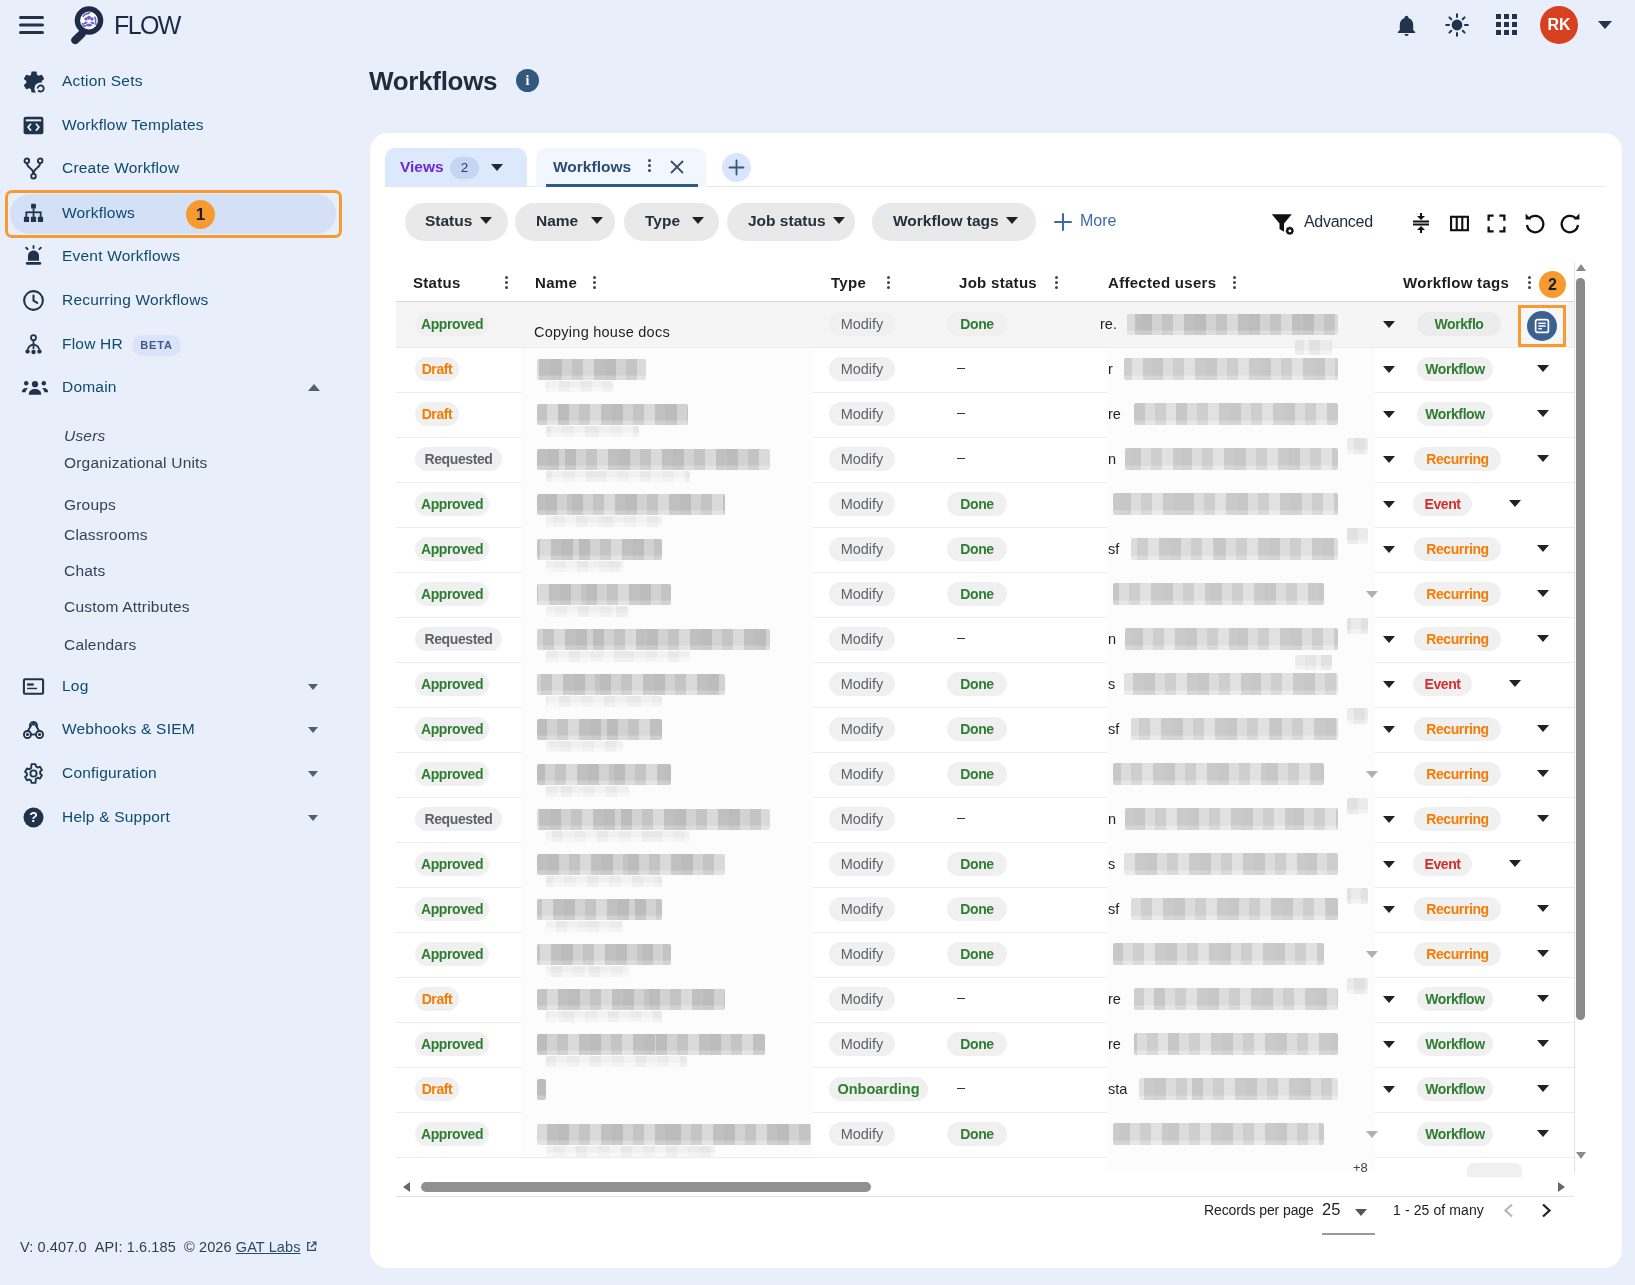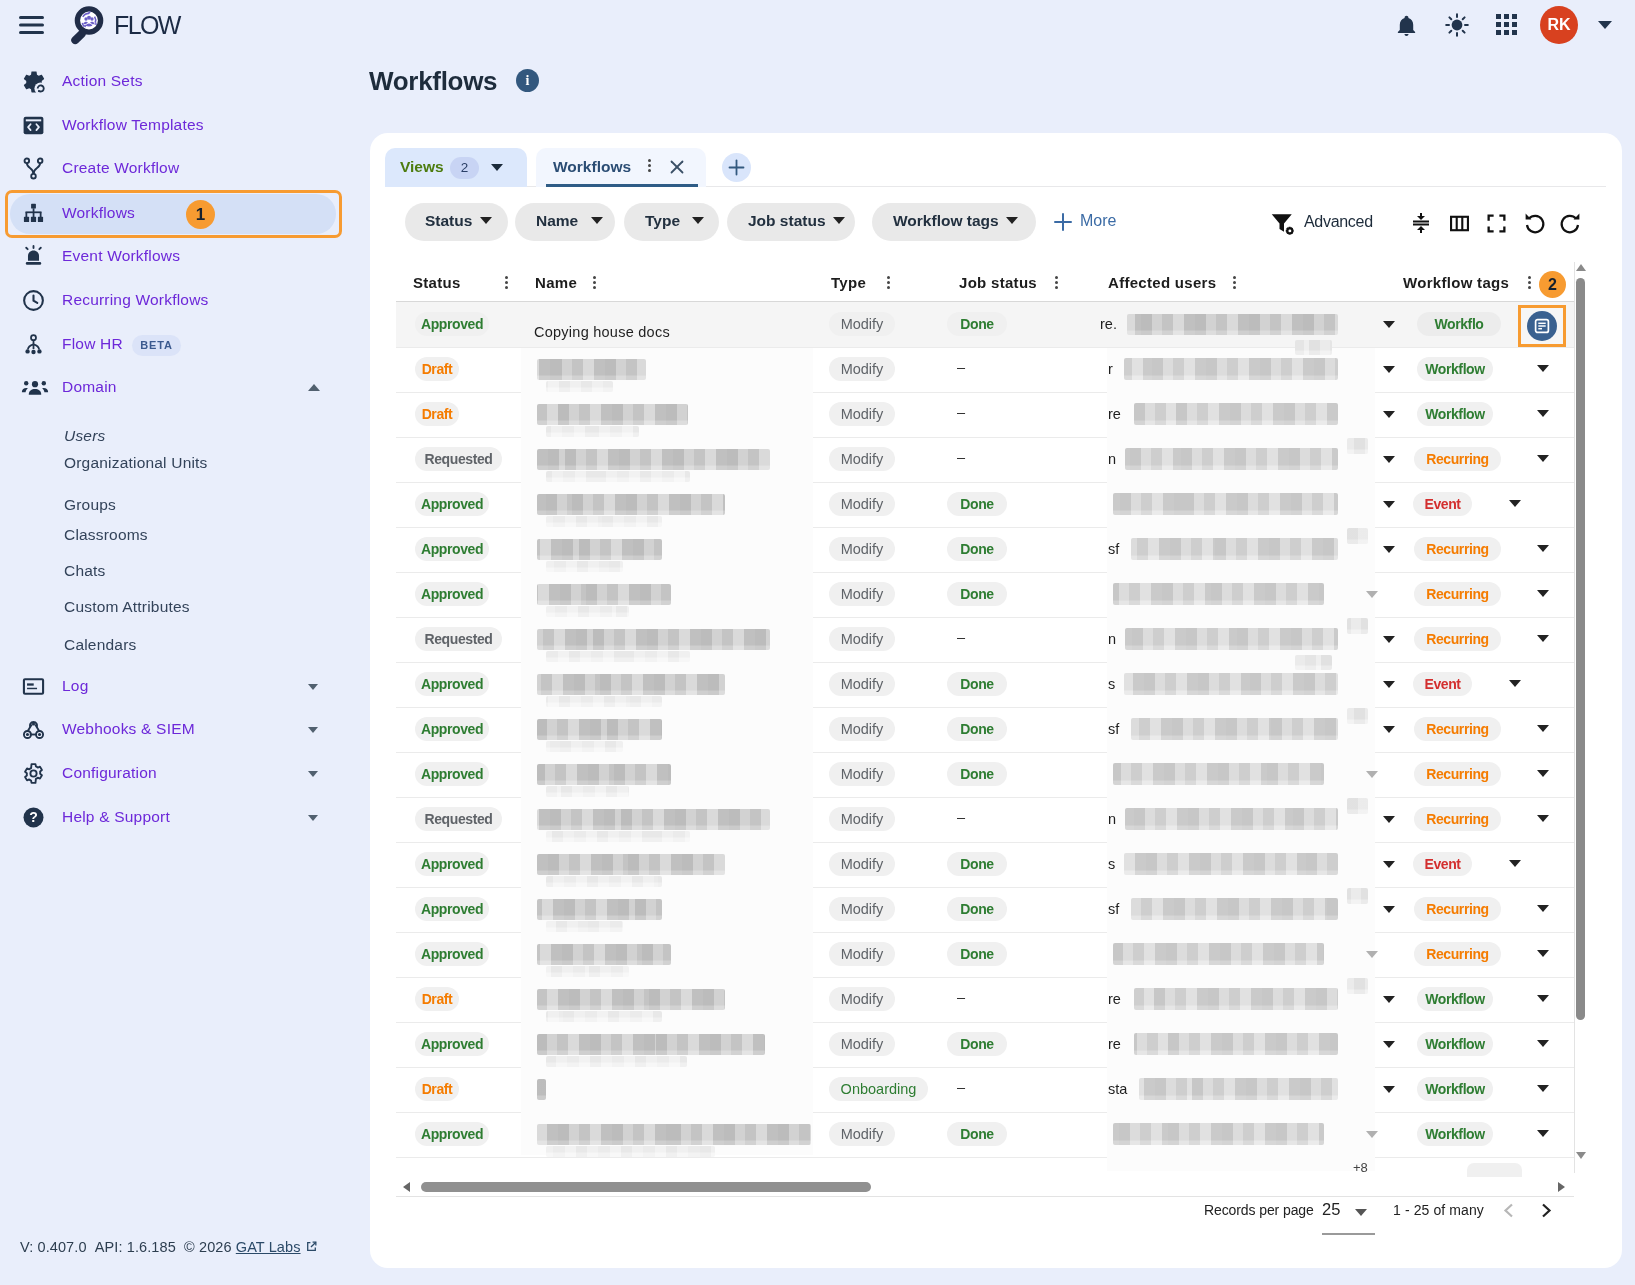--- a/index.html
+++ b/index.html
@@ -4,21 +4,21 @@
 *{margin:0;padding:0;box-sizing:border-box;}
 html,body{width:1635px;height:1285px;overflow:hidden;}
 body{background:#e9eefb;font-family:"Liberation Sans",sans-serif;position:relative;color:#22344c;}
 .abs{position:absolute;}
 .pill{position:absolute;height:24px;border-radius:12px;background:#f0f0f0;font-size:14px;font-weight:700;letter-spacing:-0.4px;line-height:24px;text-align:center;}
 .caret{position:absolute;width:0;height:0;border-left:6px solid transparent;border-right:6px solid transparent;border-top:7px solid #222;}
 .caret-up{position:absolute;width:0;height:0;border-left:6px solid transparent;border-right:6px solid transparent;border-bottom:7px solid #51606f;}
 .scaret{position:absolute;width:0;height:0;border-left:5.5px solid transparent;border-right:5.5px solid transparent;border-top:6.5px solid #51606f;}
 .bx{position:absolute;height:20px;}
 .sep{position:absolute;left:396px;width:1178px;height:1px;background:#ebebeb;}
-.nav{position:absolute;left:62px;font-size:15.5px;letter-spacing:0.2px;color:#6d28d9;white-space:nowrap;}
+.nav{position:absolute;left:62px;font-size:15.5px;letter-spacing:0.2px;color:#0c4a6e;white-space:nowrap;}
 .sub{position:absolute;left:64px;font-size:15.5px;letter-spacing:0.2px;color:#33435a;white-space:nowrap;}
 .hdr{position:absolute;top:274px;font-size:15px;font-weight:700;letter-spacing:0.3px;color:#1d1d1d;}
 .dots3{position:absolute;top:276px;width:3px;height:13px;}
 .dots3 i{display:block;width:3px;height:3px;border-radius:50%;background:#454545;margin-bottom:2px;}
 .cell{position:absolute;font-size:14.5px;color:#1f1f1f;white-space:nowrap;}
 </style></head><body>
 
 <svg class="abs" style="left:19px;top:13px" width="26" height="24" viewBox="0 0 26 24">
 <g fill="#22344c">
       <rect x="0" y="3" width="25" height="3" rx="1.5"></rect>
@@ -217,21 +217,21 @@
 <div class="abs" style="left:20px;top:1239px;font-size:14.5px;letter-spacing:0.1px;color:#2d3e50;">V: 0.407.0&nbsp;&nbsp;API: 1.6.185&nbsp;&nbsp;© 2026 <span style="text-decoration:underline;color:#2b4a68;">GAT Labs</span>&nbsp;<svg width="13" height="13" viewBox="0 0 24 24" style="vertical-align:-1px">
       <path fill="none" stroke="#2b4a68" stroke-width="2.4" d="M10 5H5v14h14v-5"></path>
       <path fill="none" stroke="#2b4a68" stroke-width="2.4" d="M14 4h6v6"></path>
       <path fill="none" stroke="#2b4a68" stroke-width="2.4" d="M20 4l-9 9"></path>
     </svg></div>
 <div class="abs" style="left:369px;top:66px;font-size:26px;font-weight:700;letter-spacing:-0.3px;color:#1e2c3c;">Workflows</div>
 <div class="abs" style="left:516px;top:69px;width:23px;height:23px;border-radius:50%;background:#33587e;color:#fff;text-align:center;font-size:14px;line-height:23px;font-weight:700;font-family:'Liberation Serif',serif;">i</div>
 <div class="abs" style="left:370px;top:133px;width:1252px;height:1135px;background:#fff;border-radius:18px;"></div>
 <div class="abs" style="left:385px;top:186px;width:1221px;height:1px;background:#e8e8ea;"></div>
 <div class="abs" style="left:385px;top:148px;width:142px;height:39px;background:#dce8fc;border-radius:10px 10px 0 0;"></div>
-<div class="abs" style="left:400px;top:158px;font-size:15.5px;font-weight:700;color:#4d7c0f;">Views</div>
+<div class="abs" style="left:400px;top:158px;font-size:15.5px;font-weight:700;color:#6d28d9;">Views</div>
 <div class="abs" style="left:450px;top:157px;width:29px;height:22px;border-radius:11px;background:#c8d4f4;color:#2b3f66;font-size:13.5px;text-align:center;line-height:22px;">2</div>
 <div class="caret" style="left:491px;top:164px;border-top-color:#1c2b3b;"></div>
 <div class="abs" style="left:536px;top:148px;width:170px;height:39px;background:#f2f6fe;border-radius:10px 10px 0 0;"></div>
 <div class="abs" style="left:553px;top:158px;font-size:15.5px;font-weight:700;color:#2b4d74;">Workflows</div>
 <div class="dots3" style="left:648px;top:159px;">
     <i></i>
     <i></i>
     <i></i>
   </div>
 <svg class="abs" style="left:668px;top:158px" width="18" height="18" viewBox="0 0 18 18">
@@ -537,21 +537,21 @@
 <div class="bx" style="left:546px;top:1056px;width:141px;height:11px;background:linear-gradient(0deg, rgba(255,255,255,0.18) 0px, rgba(255,255,255,0.18) 4px, rgba(0,0,0,0.02) 5px, rgba(0,0,0,0.02) 100%),repeating-linear-gradient(90deg,#ededed 0 11px,#f5f5f5 11px 22px,#f0f0f0 22px 34px,#f7f7f7 34px 45px);background-position:140px 0,140px 0;border-radius:2px;"></div>
 <div class="pill" style="left:829px;top:1032px;width:66px;color:#5f6368;font-weight:400;font-size:14.5px;letter-spacing:0;">Modify</div>
 <div class="pill" style="left:947px;top:1032px;width:60px;color:#2e7d32;">Done</div>
 <div class="cell" style="left:1108px;top:1036px;">re</div>
 <div class="bx" style="left:1134px;top:1033px;width:204px;height:22px;background:linear-gradient(0deg, rgba(255,255,255,0.18) 0px, rgba(255,255,255,0.18) 4px, rgba(0,0,0,0.02) 5px, rgba(0,0,0,0.02) 100%),repeating-linear-gradient(90deg,#cbcbcb 0 11px,#e0e0e0 11px 21px,#d2d2d2 21px 32px,#e6e6e6 32px 43px,#cecece 43px 54px);background-position:238px 0,238px 0;border-radius:2px;"></div>
 <div class="caret" style="left:1383px;top:1041px;"></div>
 <div class="pill" style="left:1417px;top:1032px;width:76px;color:#2e7d32;">Workflow</div>
 <div class="caret" style="left:1537px;top:1040px;"></div>
 <div class="pill" style="left:415px;top:1077px;width:44px;color:#f57c00;">Draft</div>
 <div class="bx" style="left:537px;top:1079px;width:9px;height:21px;background:linear-gradient(0deg, rgba(255,255,255,0.18) 0px, rgba(255,255,255,0.18) 4px, rgba(0,0,0,0.02) 5px, rgba(0,0,0,0.02) 100%),repeating-linear-gradient(90deg,#c0c0c0 0 11px,#d6d6d6 11px 21px,#c8c8c8 21px 32px,#dedede 32px 43px,#c4c4c4 43px 54px);background-position:126px 0,126px 0;border-radius:2px;"></div>
-<div class="pill" style="left:829px;top:1077px;width:99px;color:#2e7d32;font-weight:400;font-size:14.5px;letter-spacing:0;">Onboarding</div>
+<div class="pill" style="left:829px;top:1077px;width:99px;color:#2e7d32;font-weight:700;font-size:14.5px;letter-spacing:0;">Onboarding</div>
 <div class="cell" style="left:957px;top:1079px;color:#333;">–</div>
 <div class="cell" style="left:1108px;top:1081px;">sta</div>
 <div class="bx" style="left:1139px;top:1078px;width:199px;height:22px;background:linear-gradient(0deg, rgba(255,255,255,0.18) 0px, rgba(255,255,255,0.18) 4px, rgba(0,0,0,0.02) 5px, rgba(0,0,0,0.02) 100%),repeating-linear-gradient(90deg,#cbcbcb 0 11px,#e0e0e0 11px 21px,#d2d2d2 21px 32px,#e6e6e6 32px 43px,#cecece 43px 54px);background-position:252px 0,252px 0;border-radius:2px;"></div>
 <div class="caret" style="left:1383px;top:1086px;"></div>
 <div class="pill" style="left:1417px;top:1077px;width:76px;color:#2e7d32;">Workflow</div>
 <div class="caret" style="left:1537px;top:1085px;"></div>
 <div class="pill" style="left:415px;top:1122px;width:74px;color:#2e7d32;">Approved</div>
 <div class="bx" style="left:537px;top:1124px;width:274px;height:21px;background:linear-gradient(0deg, rgba(255,255,255,0.18) 0px, rgba(255,255,255,0.18) 4px, rgba(0,0,0,0.02) 5px, rgba(0,0,0,0.02) 100%),repeating-linear-gradient(90deg,#c0c0c0 0 11px,#d6d6d6 11px 21px,#c8c8c8 21px 32px,#dedede 32px 43px,#c4c4c4 43px 54px);background-position:133px 0,133px 0;border-radius:2px;"></div>
 <div class="bx" style="left:546px;top:1146px;width:169px;height:11px;background:linear-gradient(0deg, rgba(255,255,255,0.18) 0px, rgba(255,255,255,0.18) 4px, rgba(0,0,0,0.02) 5px, rgba(0,0,0,0.02) 100%),repeating-linear-gradient(90deg,#ededed 0 11px,#f5f5f5 11px 22px,#f0f0f0 22px 34px,#f7f7f7 34px 45px);background-position:154px 0,154px 0;border-radius:2px;"></div>
 <div class="pill" style="left:829px;top:1122px;width:66px;color:#5f6368;font-weight:400;font-size:14.5px;letter-spacing:0;">Modify</div>

